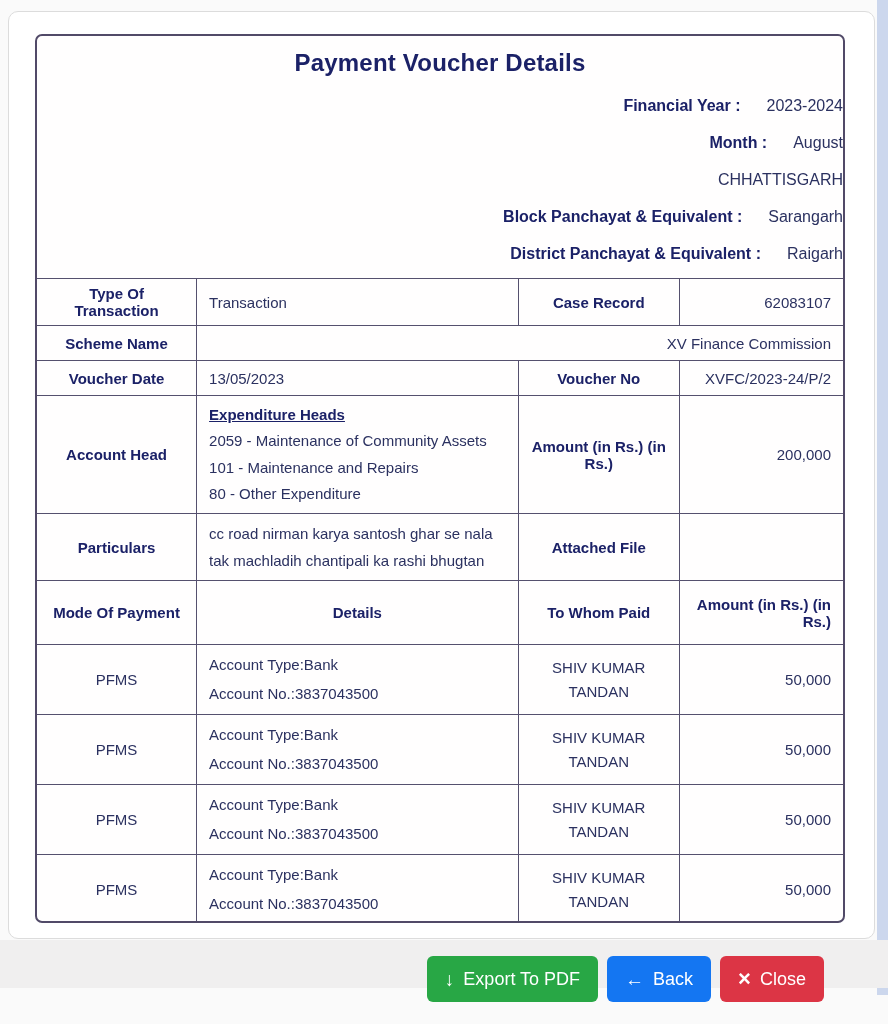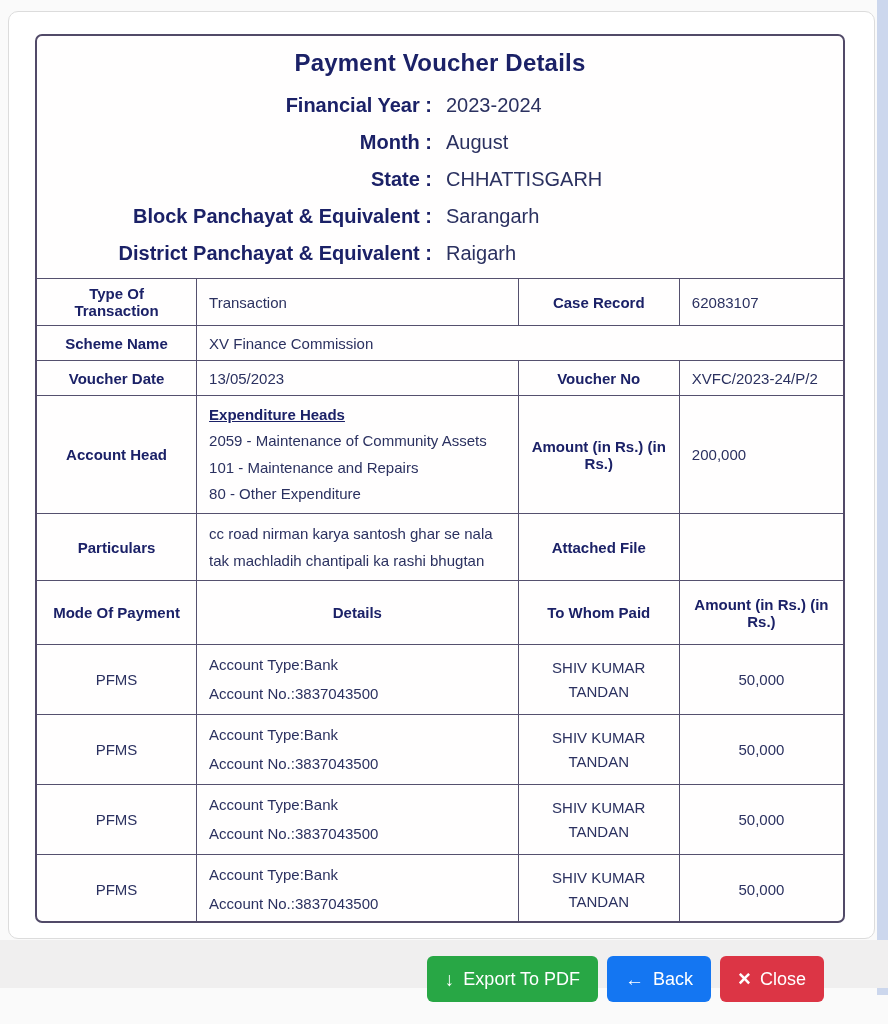--- a/index.html
+++ b/index.html
@@ -35,43 +35,43 @@
     text-align: center;
     font-size: 24px; font-weight: bold;
     color: #1b2167;
     margin-top: 13px;
     letter-spacing: 0.2px;
   }
 
   .fields { margin-top: 10px; }
   .field-row {
     display: flex; align-items: center;
-    height: 37px; font-size: 20px;
+    height: 37px; font-size: 16px; justify-content: flex-end;
   }
   .field-label {
     width: 395px; text-align: right;
     font-weight: bold; color: #1b2167;
   }
   .field-value {
-    margin-left: 14px; color: #2b3160;
+    margin-left: 26px; color: #2b3160;
   }
 
   table.vtable {
     width: 100%; border-collapse: collapse; table-layout: fixed;
     font-size: 15px; color: #2b3160;
     margin-top: 6px;
   }
   table.vtable td {
     border: 1px solid #55506e;
     padding: 6px 12px;
     vertical-align: middle;
     overflow: hidden;
   }
   table.vtable td:first-child { border-left: none; margin-left: 48px; }
-  table.vtable td:last-child { border-right: none; }
+  table.vtable td:last-child { border-right: none; text-align: right; }
   td.lbl {
     font-weight: bold; color: #1b2167; text-align: center;
   }
   td.ctr { text-align: center; }
   tr.r-small td { height: 35px; }
   tr.r-account td { height: 105px; }
   tr.r-partic td { height: 60px; }
   tr.r-modehdr td { height: 64px; }
   tr.r-pay td { height: 58px; }
 
@@ -120,21 +120,20 @@
       <div class="fields">
         <div class="field-row">
           <span class="field-label">Financial Year :</span>
           <span class="field-value">2023-2024</span>
         </div>
         <div class="field-row">
           <span class="field-label">Month :</span>
           <span class="field-value">August</span>
         </div>
         <div class="field-row">
-          <span class="field-label">State :</span>
           <span class="field-value">CHHATTISGARH</span>
         </div>
         <div class="field-row">
           <span class="field-label">Block Panchayat &amp; Equivalent :</span>
           <span class="field-value">Sarangarh</span>
         </div>
         <div class="field-row">
           <span class="field-label">District Panchayat &amp; Equivalent :</span>
           <span class="field-value">Raigarh</span>
         </div>

